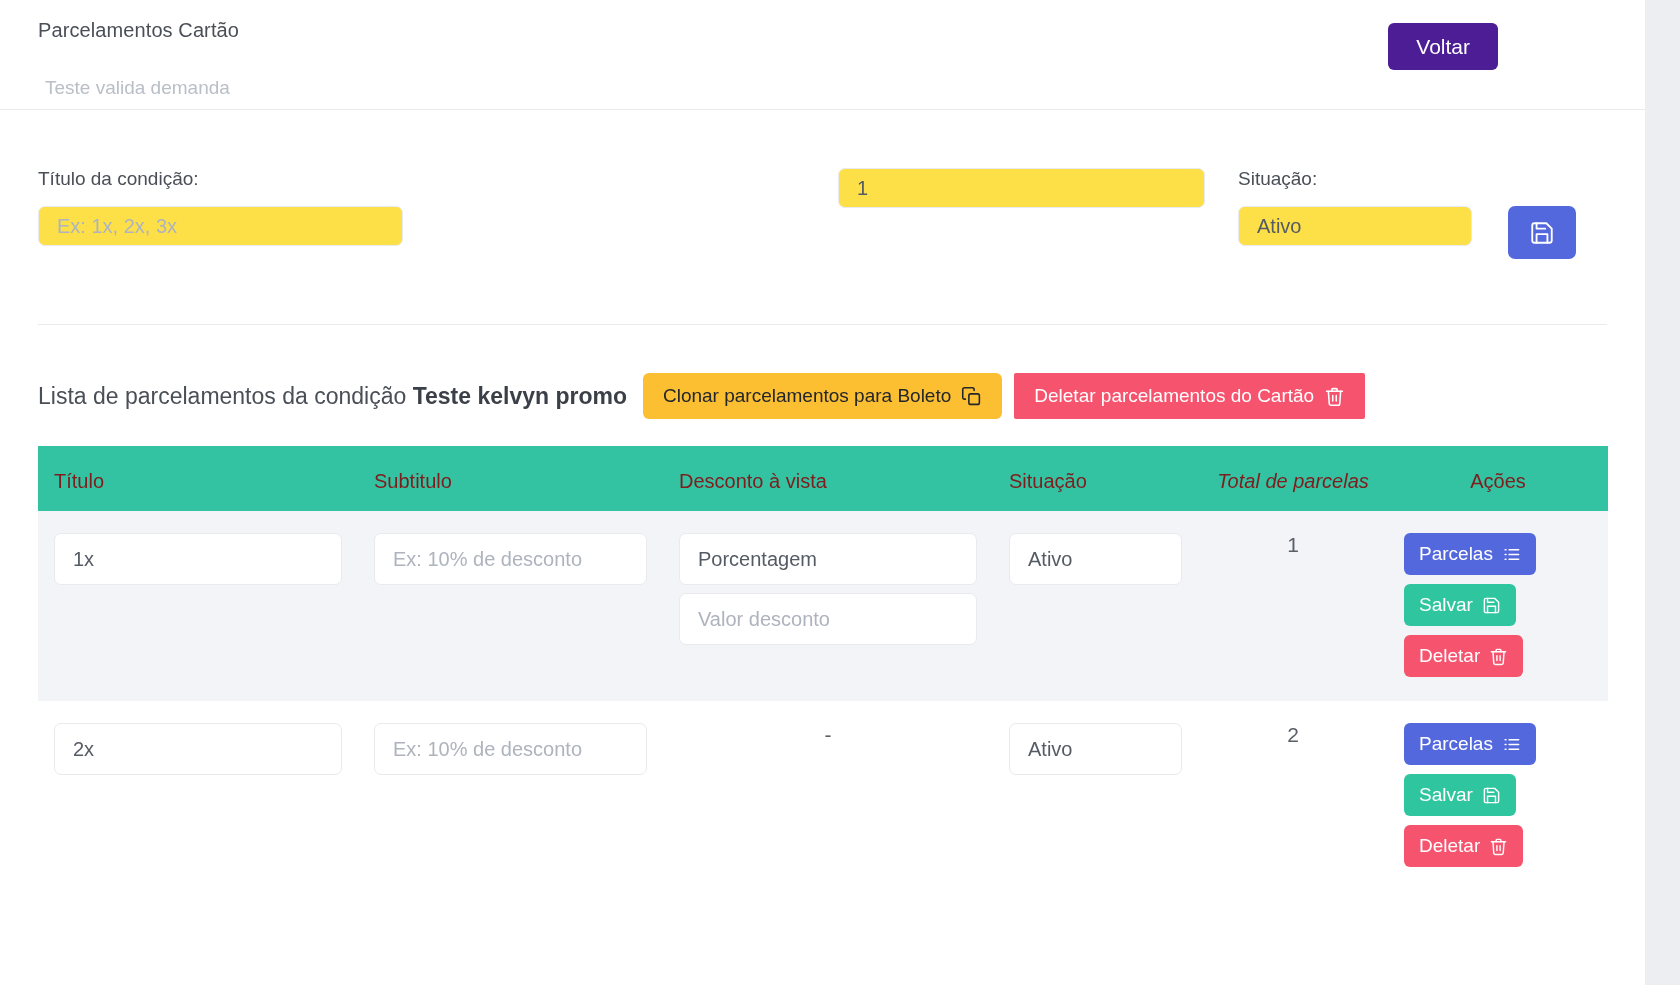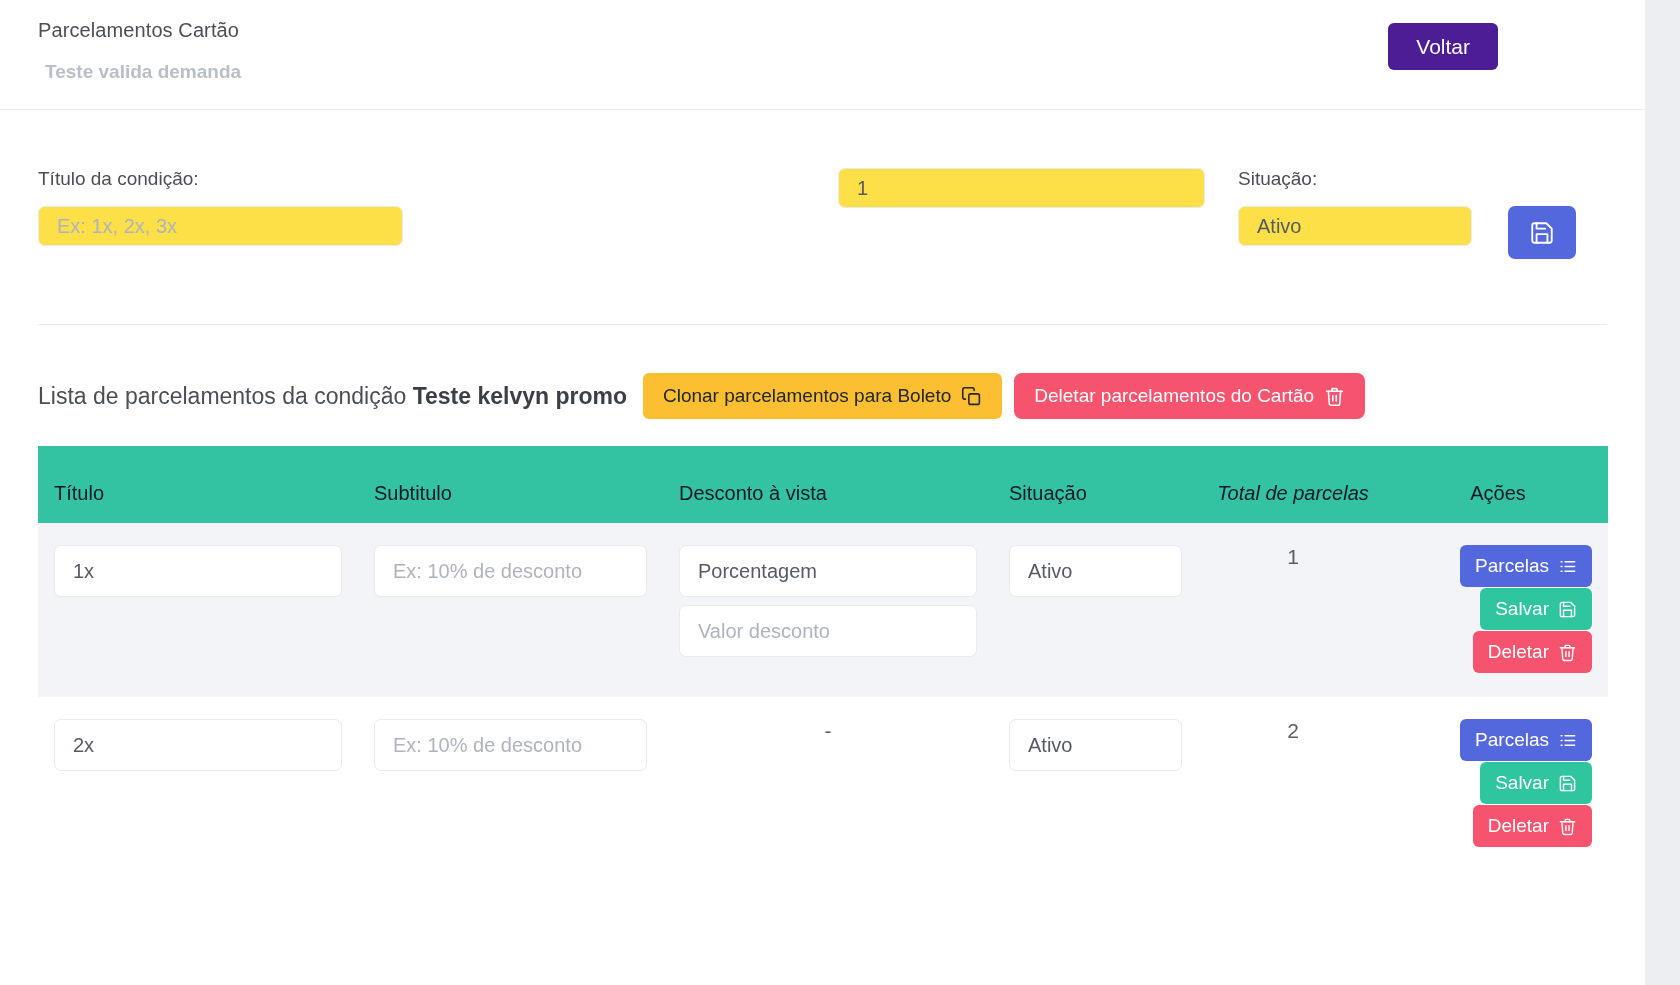--- a/index.html
+++ b/index.html
@@ -53,23 +53,23 @@
     top: 19px;
     font-size: 20px;
     font-weight: 400;
     color: #4a4f57;
     letter-spacing: .1px;
   }
 
   .page-subtitle {
     position: absolute;
     left: 45px;
-    top: 61px;
+    top: 77px;
     font-size: 19px;
-    font-weight: 700;
+    font-weight: 400;
     color: #b9bec7;
   }
 
   .back-button {
     position: absolute;
     right: 147px;
     top: 23px;
     background: #4c1d95;
     color: #ffffff;
     border: none;
@@ -183,21 +183,21 @@
     gap: 10px;
     cursor: pointer;
     white-space: nowrap;
   }
 
   .btn-delete-all {
     margin-left: 12px;
     background: #f5536e;
     color: #ffffff;
     border: none;
-    border-radius: 8px;
+    border-radius: 2px;
     font-size: 19px;
     font-family: "Liberation Sans", sans-serif;
     padding: 0 20px;
     height: 46px;
     display: inline-flex;
     align-items: center;
     gap: 10px;
     cursor: pointer;
     white-space: nowrap;
   }
@@ -209,26 +209,26 @@
   }
 
   table.data-table {
     width: 100%;
     border-collapse: collapse;
     table-layout: fixed;
   }
 
   .data-table thead th {
     background: #33c3a2;
-    color: #0f172a;
+    color: #7f1d1d;
     font-size: 20px;
     font-weight: 400;
     text-align: left;
     padding: 16px 16px 18px 16px;
-    height: 77px;
+    height: 65px;
     vertical-align: bottom;
   }
   .data-table thead th.center { text-align: center; }
 
   .col-titulo    { width: 320px; }
   .col-subtitulo { width: 305px; }
   .col-desconto  { width: 330px; }
   .col-situacao  { width: 205px; }
   .col-total     { width: 190px; font-style: italic; }
   .col-acoes     { width: 220px; }
@@ -266,22 +266,22 @@
     font-size: 21px;
     color: #5a5f67;
     padding-top: 12px;
   }
 
   .dash { text-align: center; font-size: 22px; color: #5a5f67; padding-top: 10px; }
 
   .actions {
     display: flex;
     flex-direction: column;
-    align-items: flex-end;
-    gap: 1px;
+    align-items: flex-start;
+    gap: 9px;
   }
 
   .act-btn {
     border: none;
     border-radius: 6px;
     color: #ffffff;
     font-size: 19px;
     font-family: "Liberation Sans", sans-serif;
     height: 42px;
     padding: 0 15px;

